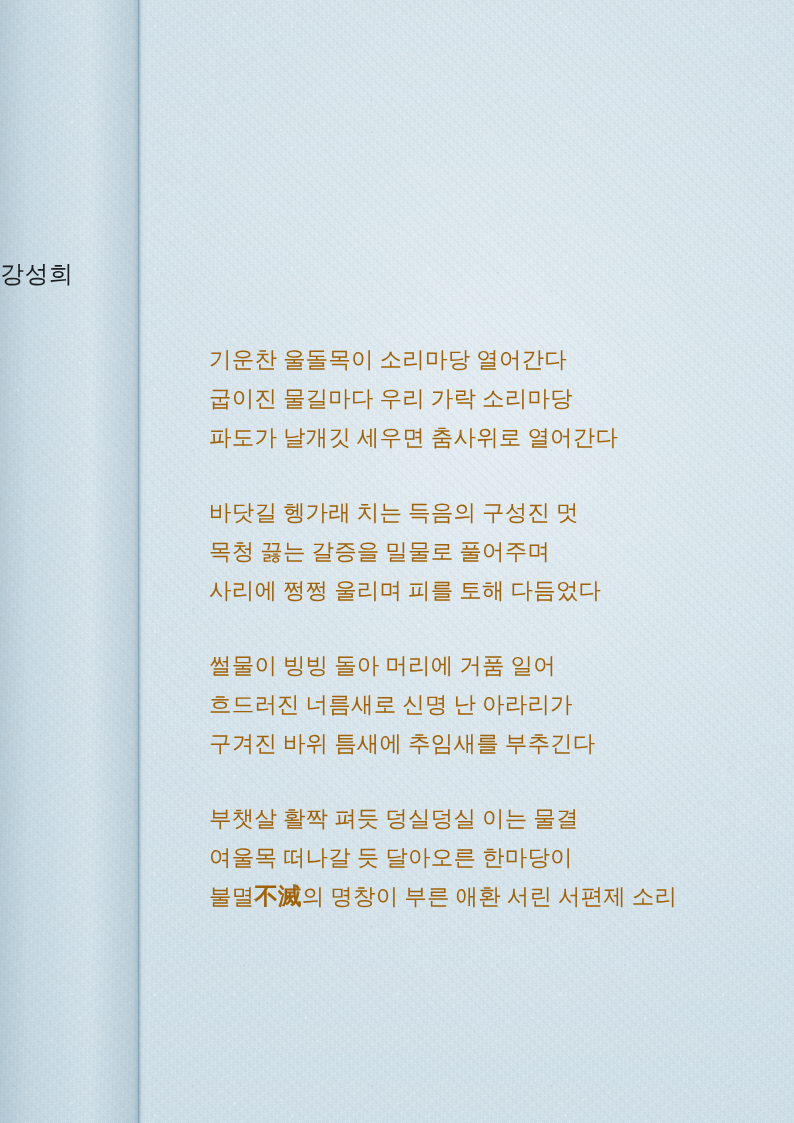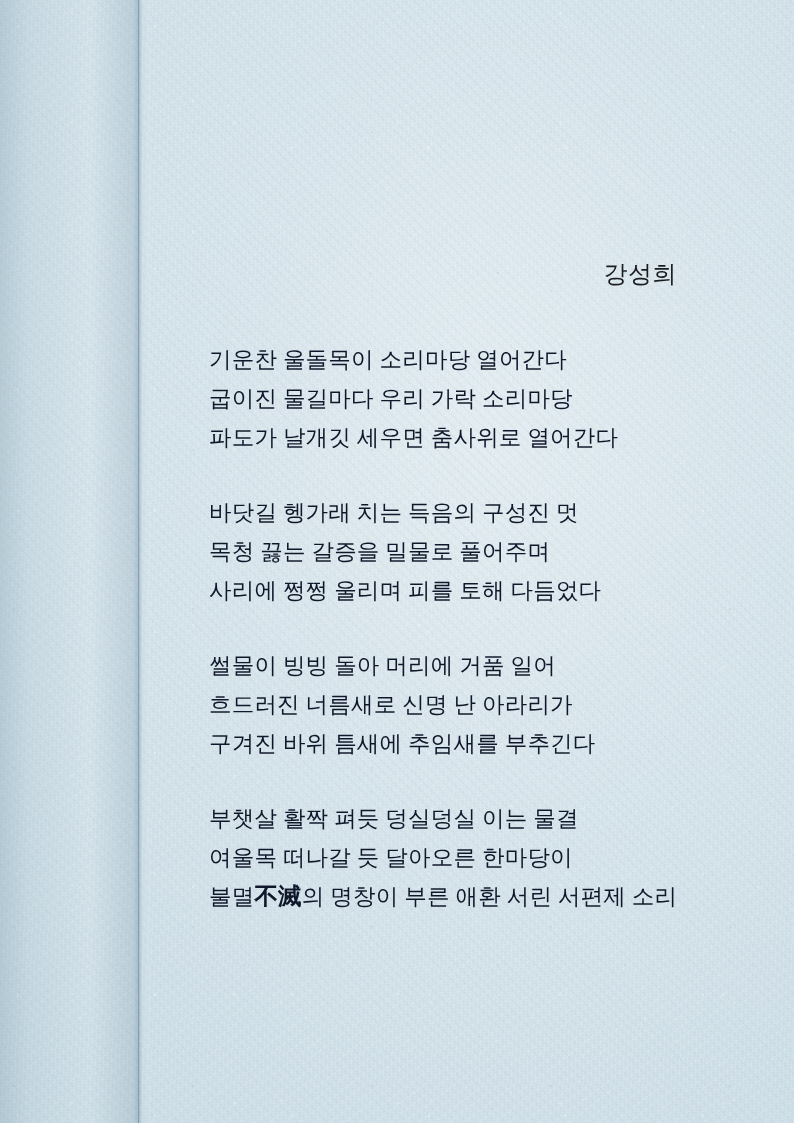--- a/index.html
+++ b/index.html
@@ -92,21 +92,20 @@
     letter-spacing: 0.5px;
     color: #16181a;
     text-shadow: 0 0 1px rgba(22,24,26,0.35);
   }
 
   .poem-author {
     position: absolute;
     top: 258px;
     left: 0;
     width: 677px;
-    text-align: right;
     font-family: "Liberation Serif", "DejaVu Serif", serif;
     font-size: 24px;
     color: #1a1c1f;
     letter-spacing: 0.5px;
   }
 
   .poem-body {
     position: absolute;
     top: 340px;
     left: 209px;
@@ -116,21 +115,21 @@
   .stanza {
     margin: 0 0 36px 0;
   }
   .stanza:last-child {
     margin-bottom: 12px;
   }
   .line {
     font-family: "Liberation Serif", "DejaVu Serif", serif;
     font-size: 22.5px;
     line-height: 39px;
-    color: #0f172a;
+    color: #a16207;
     white-space: pre;
     letter-spacing: 0.2px;
   }
   .line .hanja {
     font-weight: bold;
     font-size: 23.5px;
     text-align: right;
   }
 </style>
 </head>

